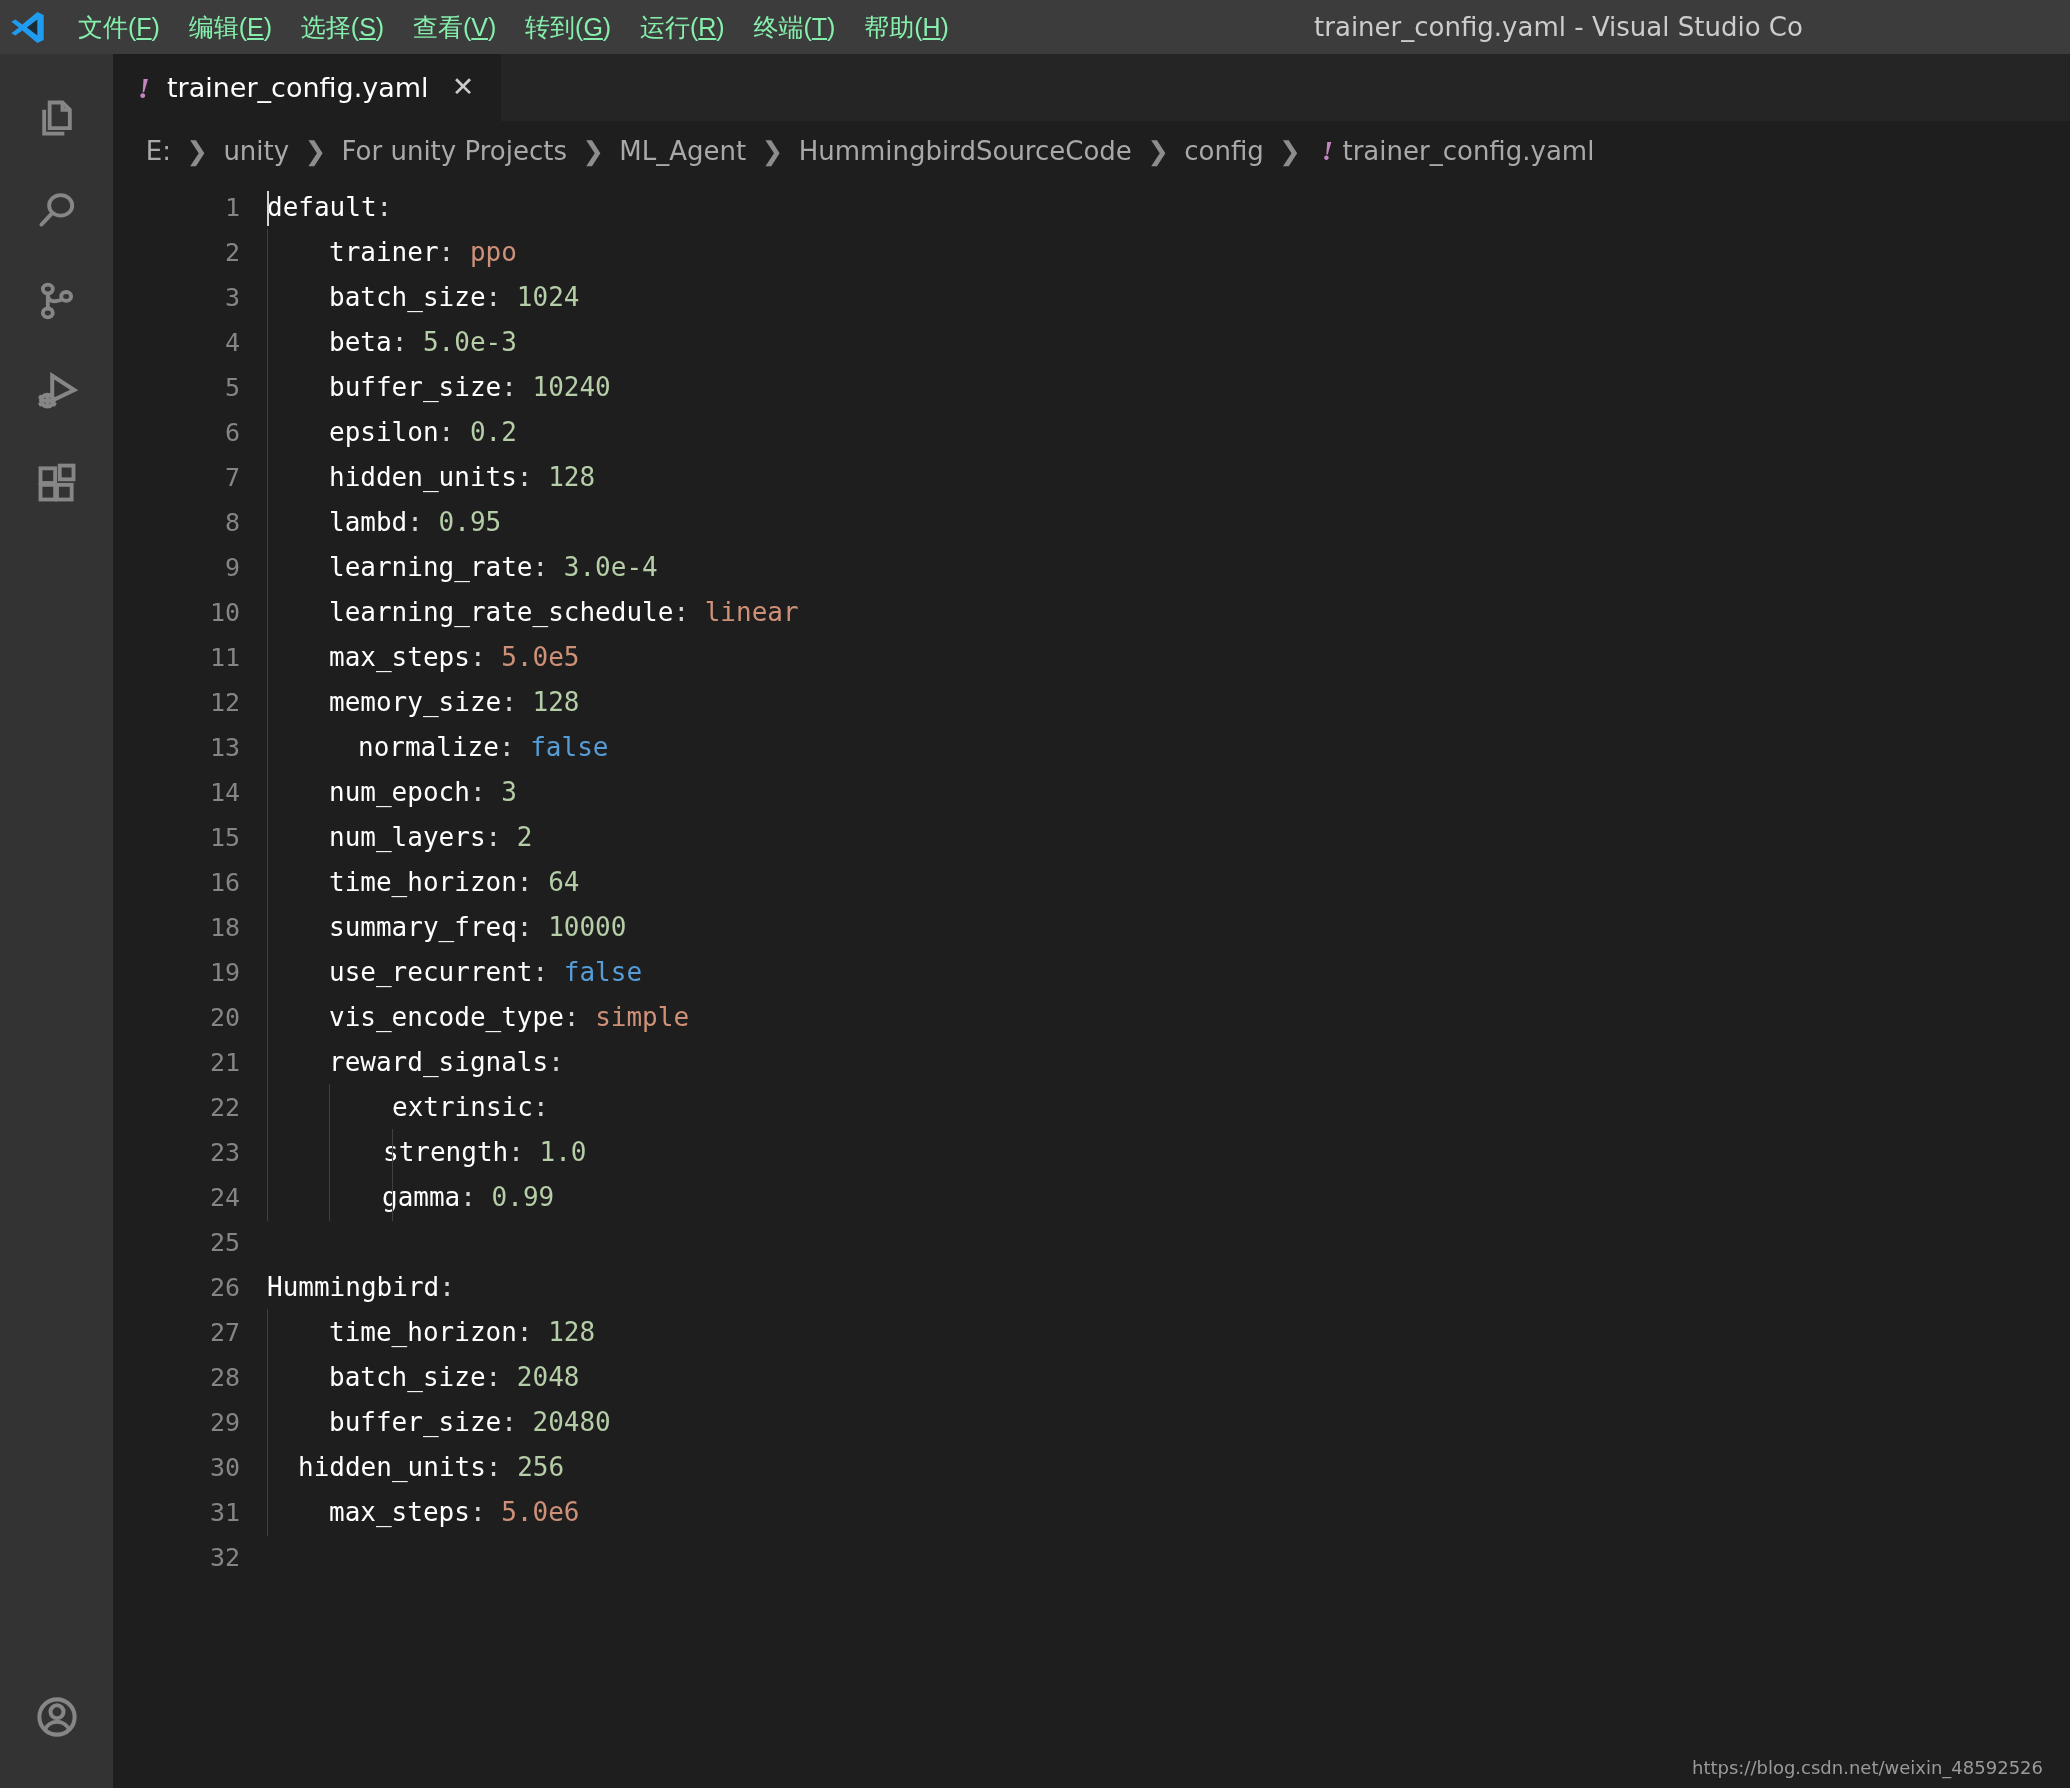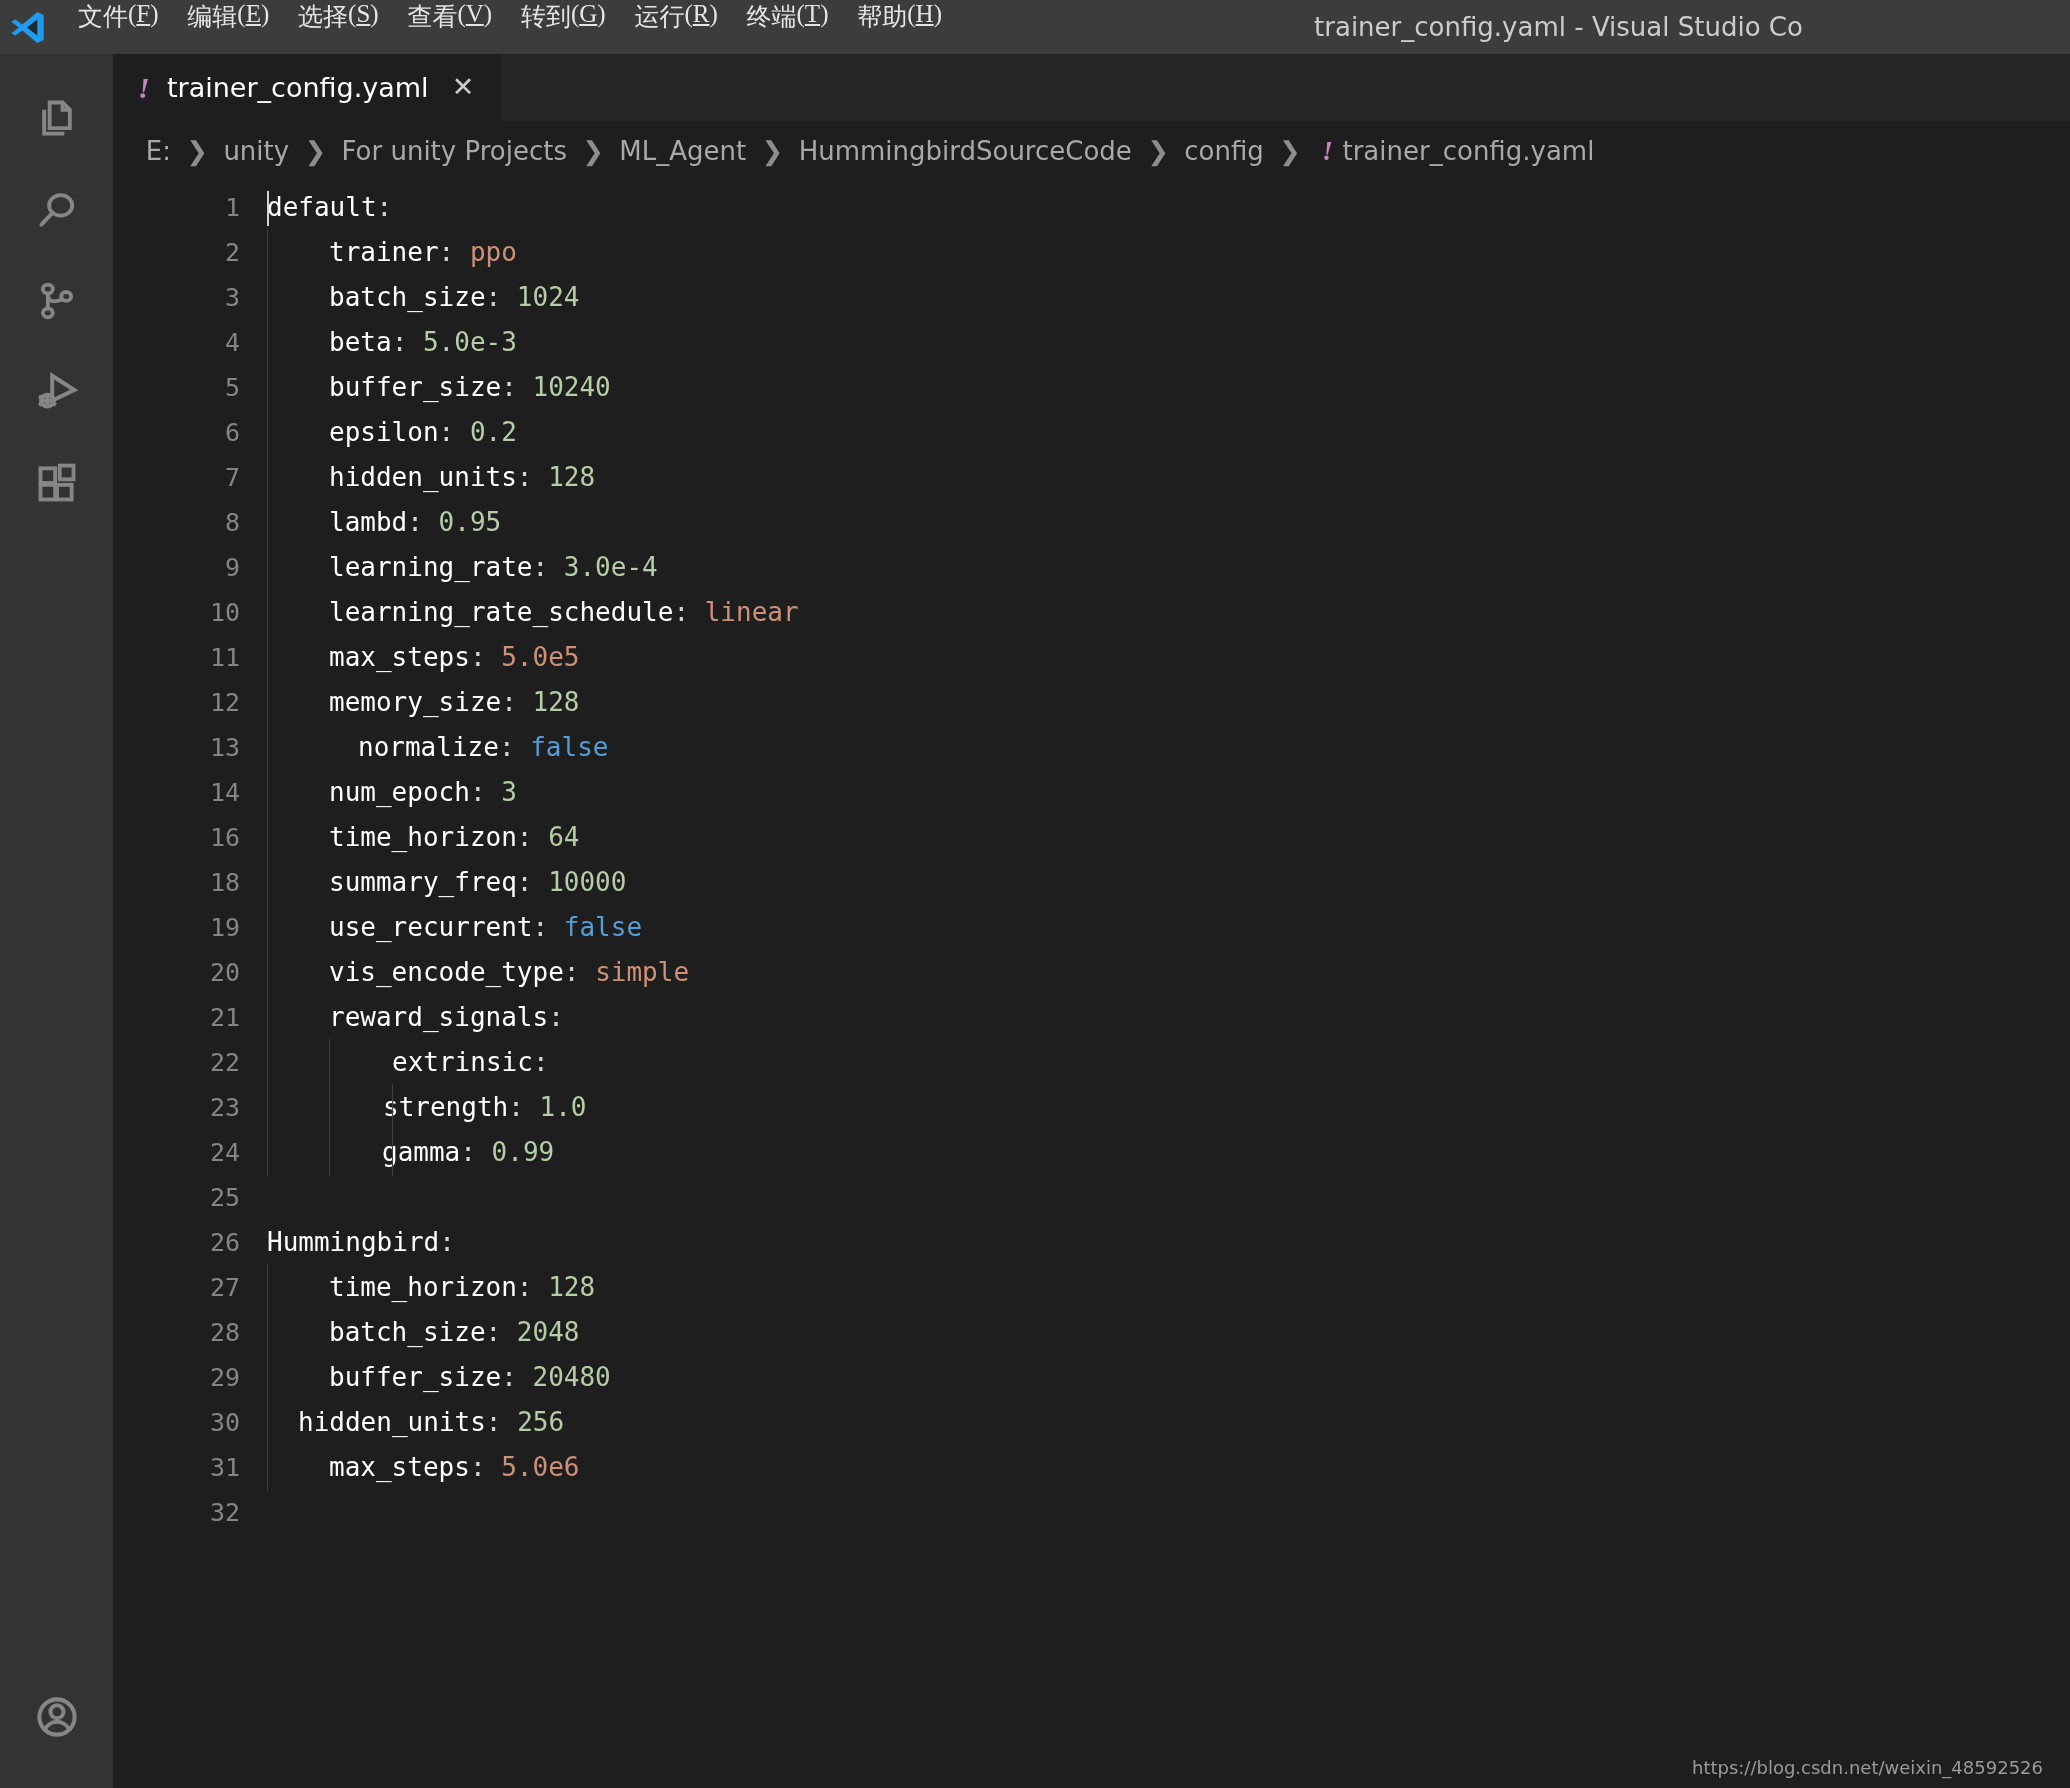--- a/index.html
+++ b/index.html
@@ -15,23 +15,23 @@
   
   .titlebar {
     height: 54px; flex: 0 0 54px;
     background: #3c3c3c;
     display:flex; align-items:center;
     position:relative;
   }
   .vscode-logo { width:54px; height:54px; display:flex; align-items:center; justify-content:center; flex:0 0 54px; }
   .menubar { display:flex; align-items:center; height:54px; margin-left:9.6px; }
   .menu-item {
-    color:#e5e5e5; font-size:25px; padding:0 14.4px; height:54px;
-    display:flex; align-items:flex-start; white-space:nowrap;
-    font-family:Liberation Serif, serif;
+    color:#86efac; font-size:25px; padding:0 14.4px; height:54px;
+    display:flex; align-items:center; white-space:nowrap;
+    font-family:Liberation Sans, sans-serif;
   }
   .menu-item .mn { text-decoration:underline; }
   .win-title {
     position:absolute; left:0; right:0; top:0; height:54px;
     display:flex; align-items:center; justify-content:center;
     color:#cccccc; font-size:26px; pointer-events:none;
     font-family:"DejaVu Sans","Liberation Sans",sans-serif;
     padding-left:1047px;
     overflow:hidden; white-space:nowrap;
   }
@@ -270,20 +270,21 @@
             <div class="line"><div class="ln">5</div><div class="lt"><span class="guide" style="left: 0px;"></span><span style="padding-left: 62px;"><span class="tk-key">buffer_size</span><span class="tk-colon">: </span><span class="tk-num">10240</span></span></div></div>
             <div class="line"><div class="ln">6</div><div class="lt"><span class="guide" style="left: 0px;"></span><span style="padding-left: 62px;"><span class="tk-key">epsilon</span><span class="tk-colon">: </span><span class="tk-num">0.2</span></span></div></div>
             <div class="line"><div class="ln">7</div><div class="lt"><span class="guide" style="left: 0px;"></span><span style="padding-left: 62px;"><span class="tk-key">hidden_units</span><span class="tk-colon">: </span><span class="tk-num">128</span></span></div></div>
             <div class="line"><div class="ln">8</div><div class="lt"><span class="guide" style="left: 0px;"></span><span style="padding-left: 62px;"><span class="tk-key">lambd</span><span class="tk-colon">: </span><span class="tk-num">0.95</span></span></div></div>
             <div class="line"><div class="ln">9</div><div class="lt"><span class="guide" style="left: 0px;"></span><span style="padding-left: 62px;"><span class="tk-key">learning_rate</span><span class="tk-colon">: </span><span class="tk-num">3.0e-4</span></span></div></div>
             <div class="line"><div class="ln">10</div><div class="lt"><span class="guide" style="left: 0px;"></span><span style="padding-left: 62px;"><span class="tk-key">learning_rate_schedule</span><span class="tk-colon">: </span><span class="tk-str">linear</span></span></div></div>
             <div class="line"><div class="ln">11</div><div class="lt"><span class="guide" style="left: 0px;"></span><span style="padding-left: 62px;"><span class="tk-key">max_steps</span><span class="tk-colon">: </span><span class="tk-str">5.0e5</span></span></div></div>
             <div class="line"><div class="ln">12</div><div class="lt"><span class="guide" style="left: 0px;"></span><span style="padding-left: 62px;"><span class="tk-key">memory_size</span><span class="tk-colon">: </span><span class="tk-num">128</span></span></div></div>
             <div class="line"><div class="ln">13</div><div class="lt"><span class="guide" style="left: 0px;"></span><span style="padding-left: 81px; margin-left: 10px;"><span class="tk-key">normalize</span><span class="tk-colon">: </span><span class="tk-bool">false</span></span></div></div>
             <div class="line"><div class="ln">14</div><div class="lt"><span class="guide" style="left: 0px;"></span><span style="padding-left: 62px;"><span class="tk-key">num_epoch</span><span class="tk-colon">: </span><span class="tk-num">3</span></span></div></div>
+            <div class="line"><div class="ln">15</div><div class="lt"><span class="guide" style="left: 0px;"></span><span style="padding-left: 62px;"><span class="tk-key">num_layers</span><span class="tk-colon">: </span><span class="tk-num">2</span></span></div></div>
             <div class="line"><div class="ln">16</div><div class="lt"><span class="guide" style="left: 0px;"></span><span style="padding-left: 62px;"><span class="tk-key">time_horizon</span><span class="tk-colon">: </span><span class="tk-num">64</span></span></div></div>
             <div class="line"><div class="ln">18</div><div class="lt"><span class="guide" style="left: 0px;"></span><span style="padding-left: 62px;"><span class="tk-key">summary_freq</span><span class="tk-colon">: </span><span class="tk-num">10000</span></span></div></div>
             <div class="line"><div class="ln">19</div><div class="lt"><span class="guide" style="left: 0px;"></span><span style="padding-left: 62px;"><span class="tk-key">use_recurrent</span><span class="tk-colon">: </span><span class="tk-bool">false</span></span></div></div>
             <div class="line"><div class="ln">20</div><div class="lt"><span class="guide" style="left: 0px;"></span><span style="padding-left: 62px;"><span class="tk-key">vis_encode_type</span><span class="tk-colon">: </span><span class="tk-str">simple</span></span></div></div>
             <div class="line"><div class="ln">21</div><div class="lt"><span class="guide" style="left: 0px;"></span><span style="padding-left: 62px;"><span class="tk-key">reward_signals</span><span class="tk-colon">:</span></span></div></div>
             <div class="line"><div class="ln">22</div><div class="lt"><span class="guide" style="left: 0px;"></span><span class="guide" style="left: 62px;"></span><span style="padding-left: 125px;"><span class="tk-key">extrinsic</span><span class="tk-colon">:</span></span></div></div>
             <div class="line"><div class="ln">23</div><div class="lt"><span class="guide" style="left: 0px;"></span><span class="guide" style="left: 62px;"></span><span class="guide" style="left: 125px;"></span><span style="padding-left: 116px;"><span class="tk-key">strength</span><span class="tk-colon">: </span><span class="tk-num">1.0</span></span></div></div>
             <div class="line"><div class="ln">24</div><div class="lt"><span class="guide" style="left: 0px;"></span><span class="guide" style="left: 62px;"></span><span class="guide" style="left: 125px;"></span><span style="padding-left: 115px;"><span class="tk-key">gamma</span><span class="tk-colon">: </span><span class="tk-num">0.99</span></span></div></div>
             <div class="line"><div class="ln">25</div><div class="lt"><span style="padding-left: 0px;"></span></div></div>
             <div class="line"><div class="ln">26</div><div class="lt"><span style="padding-left: 0px;"><span class="tk-key">Hummingbird</span><span class="tk-colon">:</span></span></div></div>

